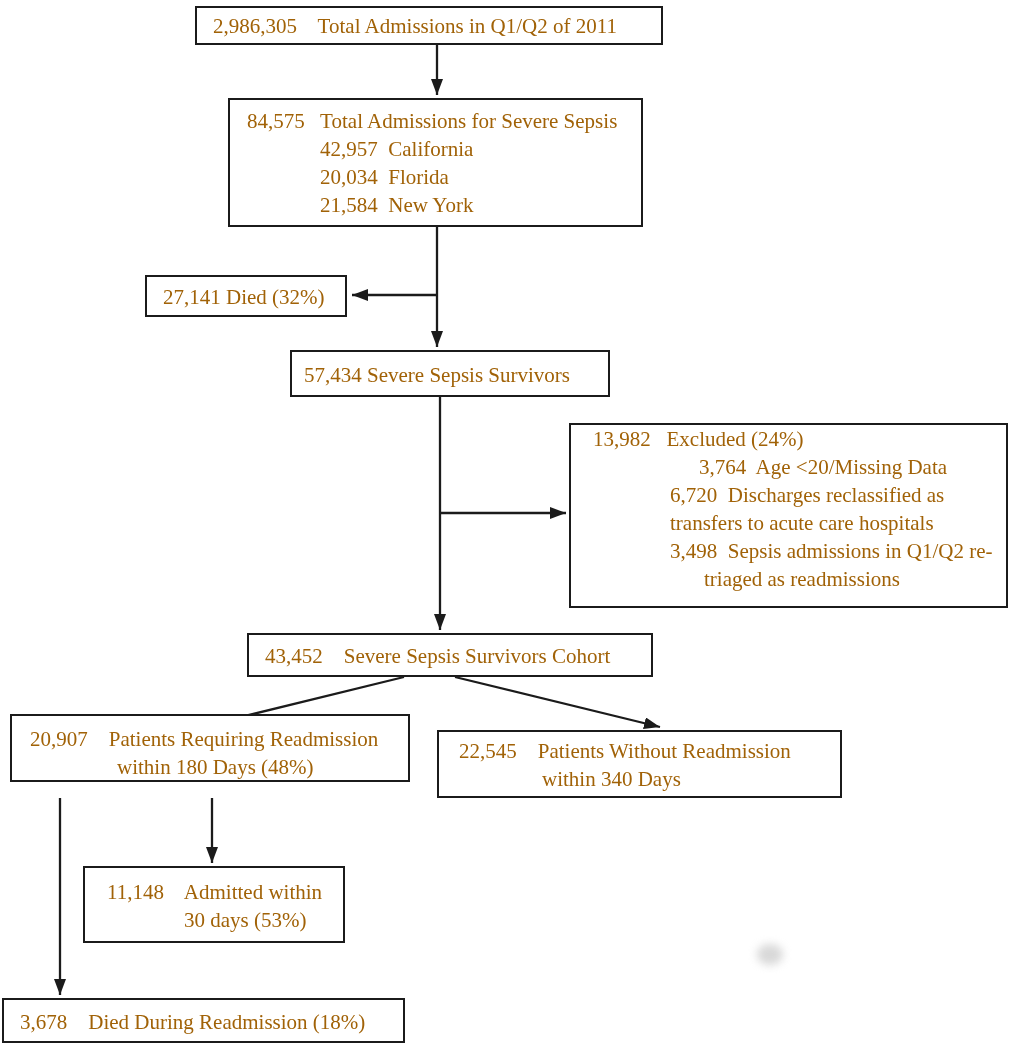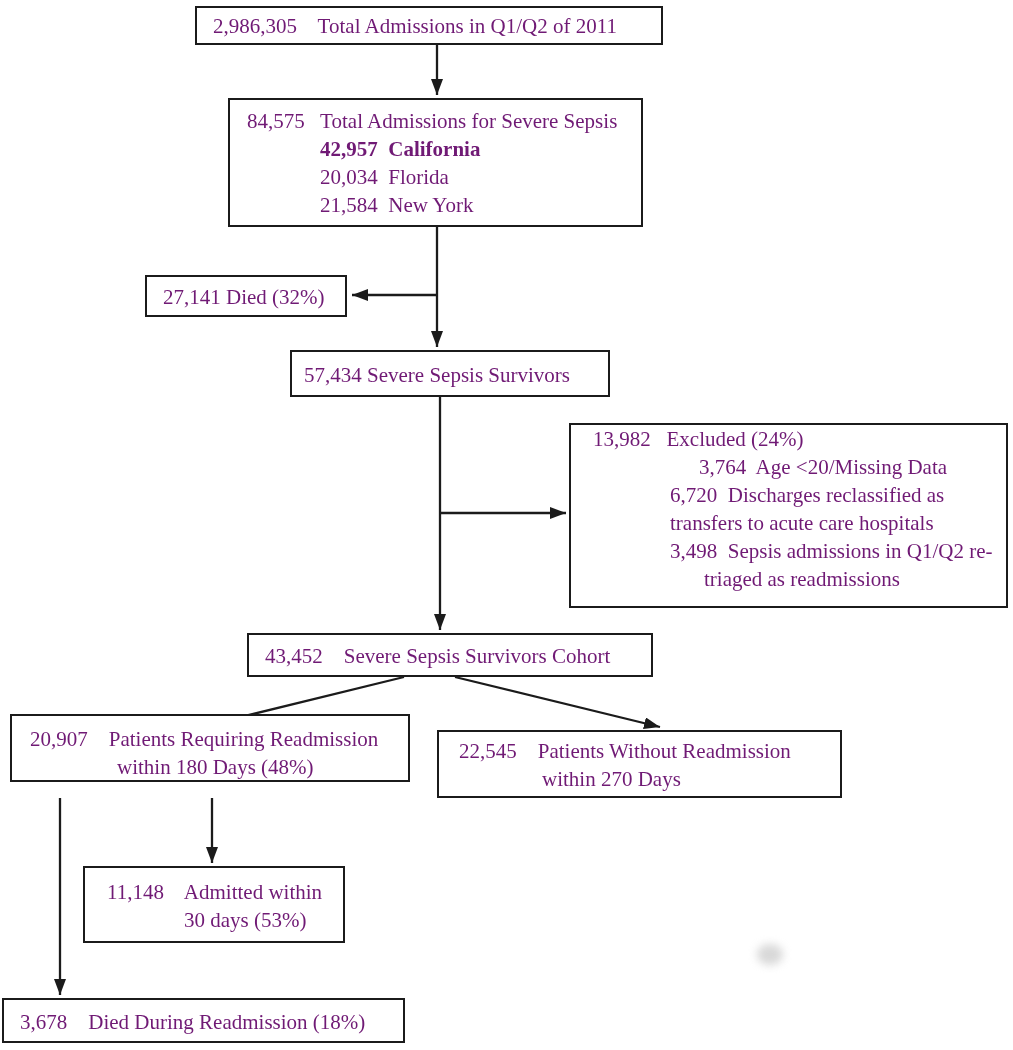--- a/index.html
+++ b/index.html
@@ -7,21 +7,21 @@
     margin: 0;
     padding: 0;
     background: #ffffff;
   }
   #stage {
     position: relative;
     width: 1013px;
     height: 1050px;
     background: #ffffff;
     font-family: "Liberation Serif", "DejaVu Serif", serif;
-    color: #701a75;
+    color: #a16207;
     overflow: hidden;
   }
   .fc-box {
     position: absolute;
     box-sizing: border-box;
     border: 2px solid #1b1b1b;
     background: #ffffff;
     font-size: 21px;
     line-height: 28px;
   }
@@ -72,21 +72,21 @@
       <polyline points="455,677 660,727" marker-end="url(#ah)"></polyline>
       <polyline points="60,798 60,995" marker-end="url(#ah)"></polyline>
       <polyline points="212,798 212,863" marker-end="url(#ah)"></polyline>
     </svg>
   <div class="scan-artifact"></div>
 <div class="fc-box" style="left: 195px; top: 6px; width: 468px; height: 39px; padding: 4px 4px 0px 16px;">
       <div class="fc-line" style="margin-left: 0px;">2,986,305    Total Admissions in Q1/Q2 of 2011</div>
     </div>
     <div class="fc-box" style="left: 228px; top: 98px; width: 415px; height: 129px; padding: 7px 4px 0px 17px;">
       <div class="fc-line" style="margin-left: 0px;">84,575   Total Admissions for Severe Sepsis</div>
-      <div class="fc-line" style="margin-left: 73px; font-weight: bold;">42,957  California</div>
+      <div class="fc-line" style="margin-left: 73px;">42,957  California</div>
       <div class="fc-line" style="margin-left: 73px;">20,034  Florida</div>
       <div class="fc-line" style="margin-left: 73px;">21,584  New York</div>
     </div>
     <div class="fc-box" style="left: 145px; top: 275px; width: 202px; height: 42px; padding: 6px 4px 0px 16px;">
       <div class="fc-line" style="margin-left: 0px;">27,141 Died (32%)</div>
     </div>
     <div class="fc-box" style="left: 290px; top: 350px; width: 320px; height: 47px; padding: 9px 4px 0px 12px;">
       <div class="fc-line" style="margin-left: 0px;">57,434 Severe Sepsis Survivors</div>
     </div>
     <div class="fc-box" style="left: 569px; top: 423px; width: 439px; height: 185px; padding: 0 4px 0px 22px;">
@@ -99,21 +99,21 @@
     </div>
     <div class="fc-box" style="left: 247px; top: 633px; width: 406px; height: 44px; padding: 7px 4px 0px 16px;">
       <div class="fc-line" style="margin-left: 0px;">43,452    Severe Sepsis Survivors Cohort</div>
     </div>
     <div class="fc-box" style="left: 10px; top: 714px; width: 400px; height: 68px; padding: 9px 4px 0px 18px;">
       <div class="fc-line" style="margin-left: 0px;">20,907    Patients Requiring Readmission</div>
       <div class="fc-line" style="margin-left: 87px;">within 180 Days (48%)</div>
     </div>
     <div class="fc-box" style="left: 437px; top: 730px; width: 405px; height: 68px; padding: 5px 4px 0px 20px;">
       <div class="fc-line" style="margin-left: 0px;">22,545    Patients Without Readmission</div>
-      <div class="fc-line" style="margin-left: 83px;">within 270 Days</div>
+      <div class="fc-line" style="margin-left: 83px;">within 340 Days</div>
     </div>
     <div class="fc-box" style="left: 83px; top: 866px; width: 262px; height: 77px; padding: 10px 4px 0px 22px;">
       <div class="fc-line" style="margin-left: 0px;">11,148    Admitted within</div>
       <div class="fc-line" style="margin-left: 77px;">30 days (53%)</div>
     </div>
     <div class="fc-box" style="left: 2px; top: 998px; width: 403px; height: 45px; padding: 8px 4px 0px 16px;">
       <div class="fc-line" style="margin-left: 0px;">3,678    Died During Readmission (18%)</div>
     </div>
   </div>
 

